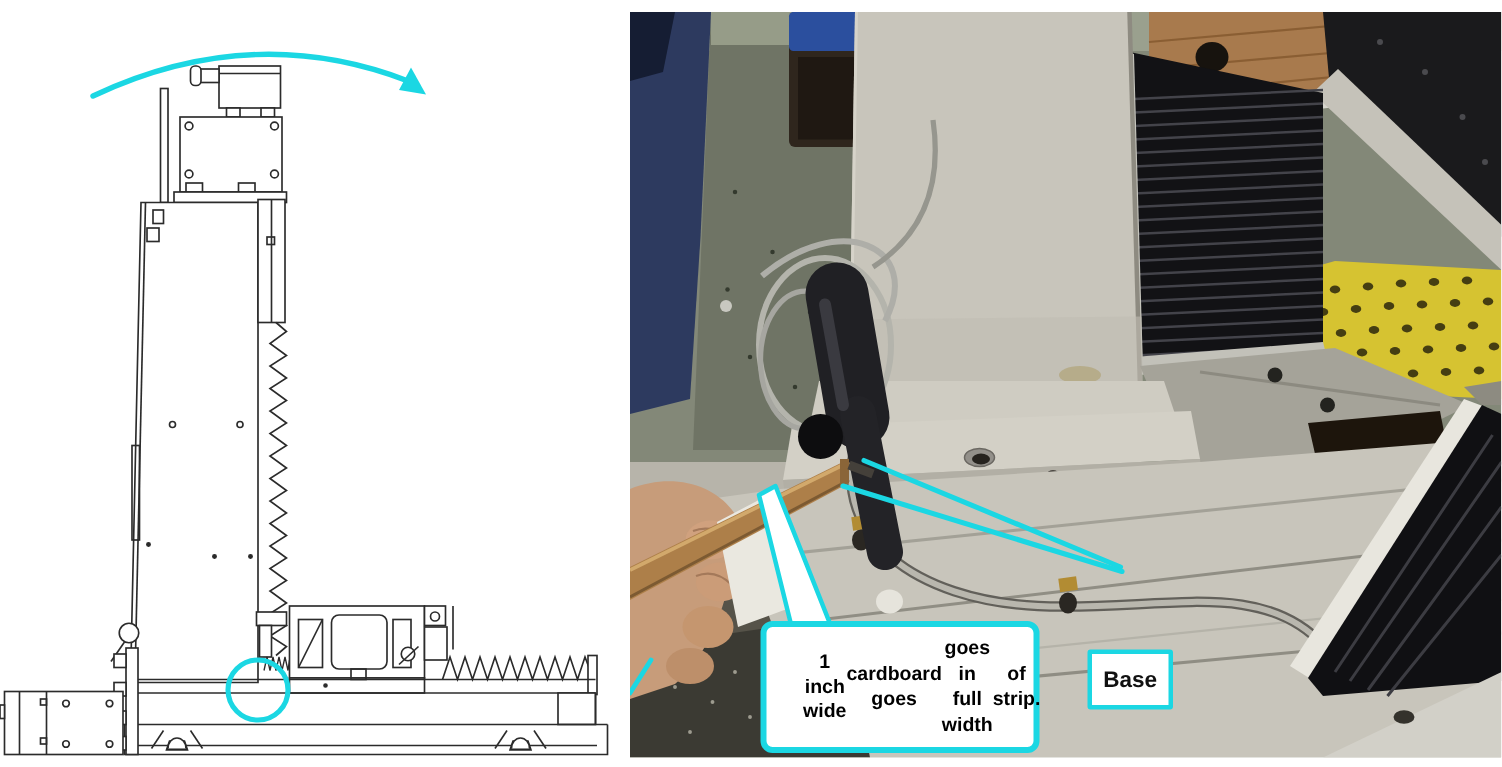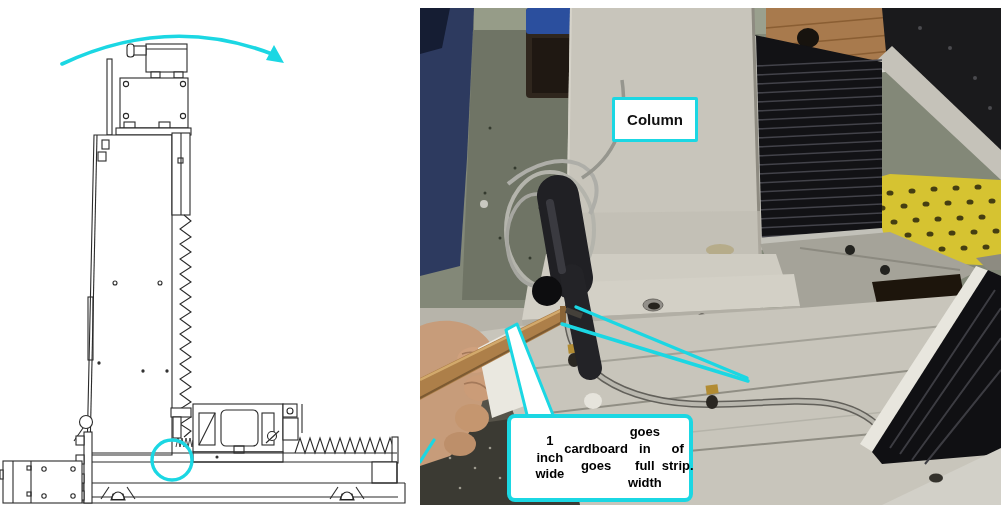--- a/index.html
+++ b/index.html
@@ -340,24 +340,24 @@
 
     <g>
       <path d="M156,299 L327,370" class="accent-stroke" stroke-width="3.4" stroke-linecap="round" fill="none" stroke="#1bd7e3"></path>
       <path d="M142,316 L328,373" class="accent-stroke" stroke-width="3.4" stroke-linecap="round" fill="none" stroke="#1bd7e3"></path>
       <path d="M14,432 L0,454" class="accent-stroke" stroke-width="3.2" stroke-linecap="round" fill="none" stroke="#1bd7e3"></path>
     </g>
 
     <polygon points="86,322 97,316 137,417 110,419" fill="#ffffff" stroke-width="3" stroke-linejoin="round" class="accent-stroke" stroke="#1bd7e3"></polygon>
   </svg>
 
-  <div class="tag" id="column-label">
-    <span>Column</span>
+
+  <div class="tag" id="base-label">
+    <span>Base</span>
   </div>
-
 
   <div id="callout-bubble">
     <div>1 inch wide</div>
     <div>cardboard goes</div>
     <div>goes in full width</div>
     <div>of strip.</div>
   </div>
 
 </div>
 

